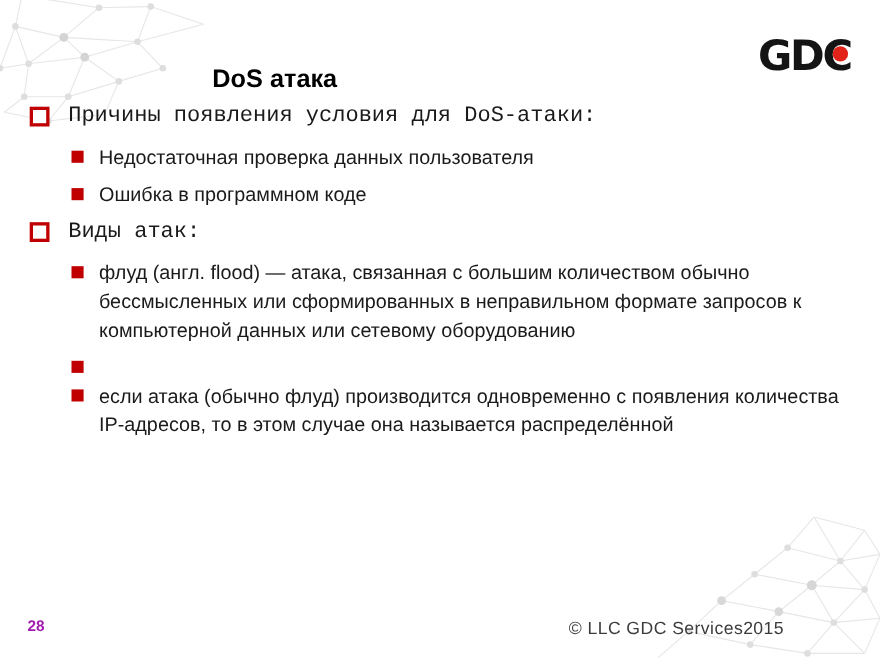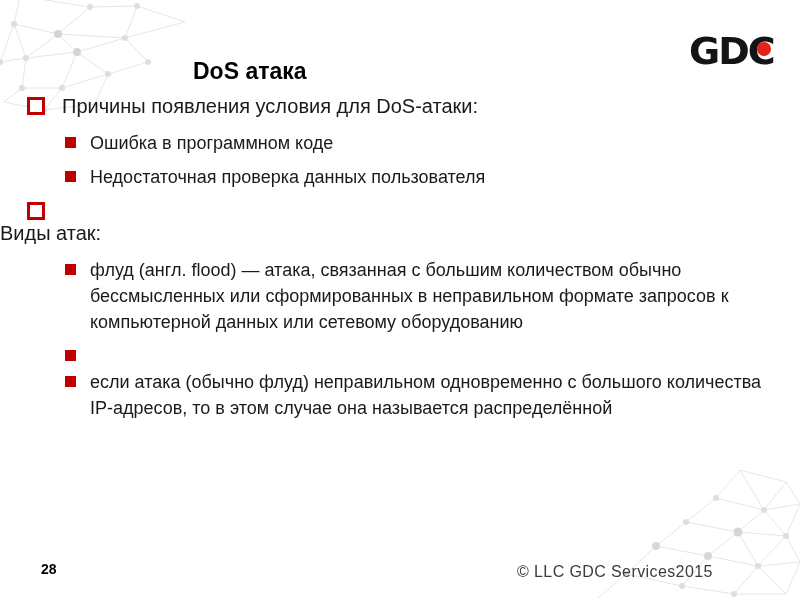--- a/index.html
+++ b/index.html
@@ -18,39 +18,39 @@
   .logo { position: absolute; top: 28px; right: 20px; width: 92px; height: 46px; }
 
   .slide-title {
     position: absolute; top: 58px; left: 193px;
     margin: 0;
     font-size: 23px; font-weight: 700; color: #000; text-align: center;
   }
 
   .content { position: absolute; top: 93px; left: 0; width: 800px; }
   .row { display: flex; align-items: flex-start; }
-  .row-l1 { font-size: 20px; line-height: 26px; margin: 0 0 11px 0; }
+  .row-l1 { font-size: 20px; line-height: 26px; margin: 0 0 11px 0; font-family: Liberation Mono, monospace; }
   .row-l1 .bullet {
     flex: none; width: 12px; height: 12px;
     border: 3px solid #C00000; background: #fff;
     margin: 4px 17px 0 27px;
   }
   .row-l1 .txt { width: 700px; }
   .row-l2 { font-size: 18px; line-height: 26px; margin: 0 0 8px 0; }
   .row-l2 .bullet {
     flex: none; width: 11px; height: 11px;
     background: #C00000;
     margin: 7px 14px 0 65px;
   }
   .row-l2 .txt { width: 680px; }
-  .mt3 { margin-top: 3px; flex-direction: column; }
+  .mt3 { margin-top: 3px; }
 
   .page-num {
-    position: absolute; left: 41px; top: 561px;
-    font-size: 14px; font-weight: 700; color: #000000;
+    position: absolute; left: 25px; top: 561px;
+    font-size: 14px; font-weight: 700; color: #a21caf;
   }
   .copyright {
     position: absolute; left: 517px; top: 563px;
     font-size: 16px; color: #3c3c3c; letter-spacing: 0.4px;
   }
 </style>
 </head>
 <body>
 
 <div class="slide">
@@ -160,45 +160,45 @@
 
   <div class="content">
 
     <div class="row row-l1">
       <span class="bullet"></span>
       <span class="txt">Причины появления условия для DoS-атаки:</span>
     </div>
 
     <div class="row row-l2">
       <span class="bullet"></span>
+      <span class="txt">Недостаточная проверка данных пользователя</span>
+    </div>
+
+    <div class="row row-l2">
+      <span class="bullet"></span>
       <span class="txt">Ошибка в программном коде</span>
     </div>
 
-    <div class="row row-l2">
-      <span class="bullet"></span>
-      <span class="txt">Недостаточная проверка данных пользователя</span>
-    </div>
-
     <div class="row row-l1 mt3">
       <span class="bullet"></span>
       <span class="txt">Виды атак:</span>
     </div>
 
     <div class="row row-l2">
       <span class="bullet"></span>
       <span class="txt">флуд (англ. flood) — атака, связанная с большим количеством обычно бессмысленных или сформированных в неправильном формате запросов к компьютерной данных или сетевому оборудованию</span>
     </div>
 
     <div class="row row-l2">
       <span class="bullet"></span>
     </div>
 
     <div class="row row-l2">
       <span class="bullet"></span>
-      <span class="txt">если атака (обычно флуд) неправильном одновременно с большого количества IP-адресов, то в этом случае она называется распределённой</span>
+      <span class="txt">если атака (обычно флуд) производится одновременно с появления количества IP-адресов, то в этом случае она называется распределённой</span>
     </div>
 
   </div>
 
   <div class="page-num">28</div>
   <div class="copyright">© LLC GDC Services2015</div>
 
 </div>
 
 </body></html>

